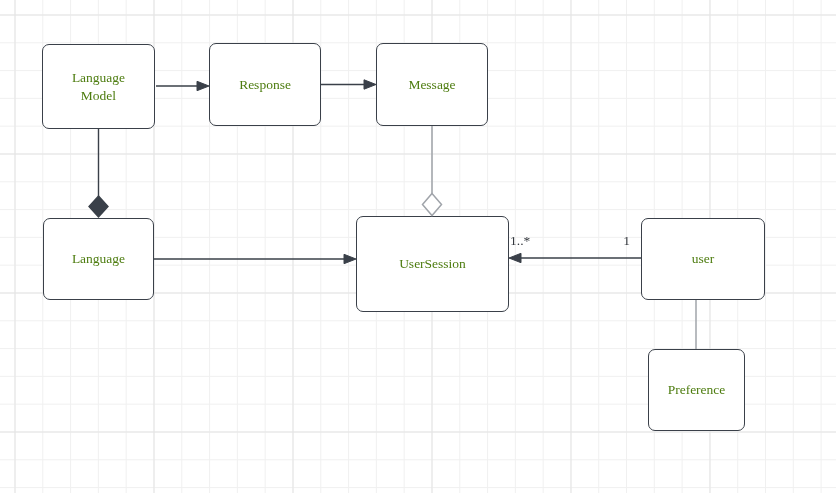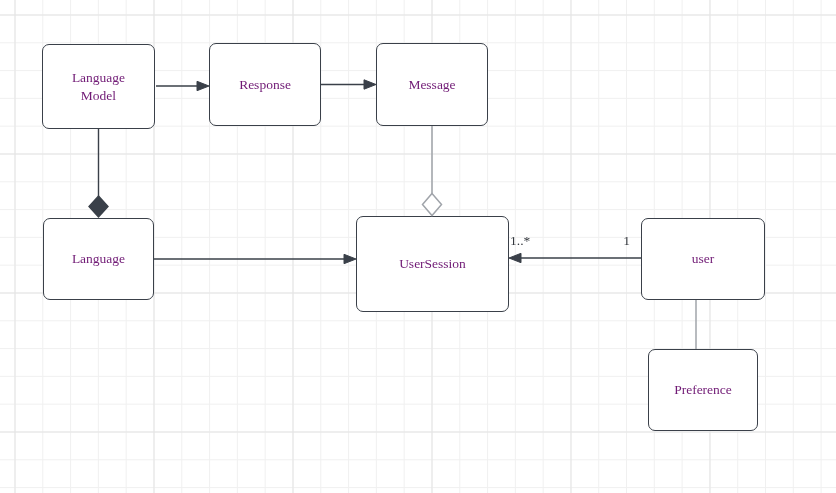--- a/index.html
+++ b/index.html
@@ -33,21 +33,21 @@
     box-sizing: border-box;
     background: #ffffff;
     border: 1.5px solid #3a4049;
     border-radius: 7px;
     display: flex;
     align-items: center;
     justify-content: center;
     text-align: center;
     font-size: 13.5px;
     line-height: 1.3;
-    color: #701a75;
+    color: #4d7c0f;
   }
   .nlabel { white-space: pre-line; }
   .edge-label {
     position: absolute;
     font-size: 13.5px;
     color: #33373d;
     line-height: 1.1;
   }
 </style>
 </head>
@@ -73,21 +73,21 @@
   </div>
 
   <div class="node" style="left:356px; top:216px; width:153px; height:96px">
     <span class="nlabel">UserSession</span>
   </div>
 
   <div class="node" style="left:641px; top:218px; width:124px; height:82px">
     <span class="nlabel">user</span>
   </div>
 
-  <div class="node" style="left:648px; top:349px; width:110px; height:82px">
+  <div class="node" style="left:648px; top:349px; width:97px; height:82px">
     <span class="nlabel">Preference</span>
   </div>
 
   <svg class="edges" viewBox="0 0 836 493">
 
     <g>
       <line class="dark" x1="156" y1="86" x2="199" y2="86"></line>
       <polygon class="head" points="209,86 197,81.3 197,90.7"></polygon>
     </g>
 

